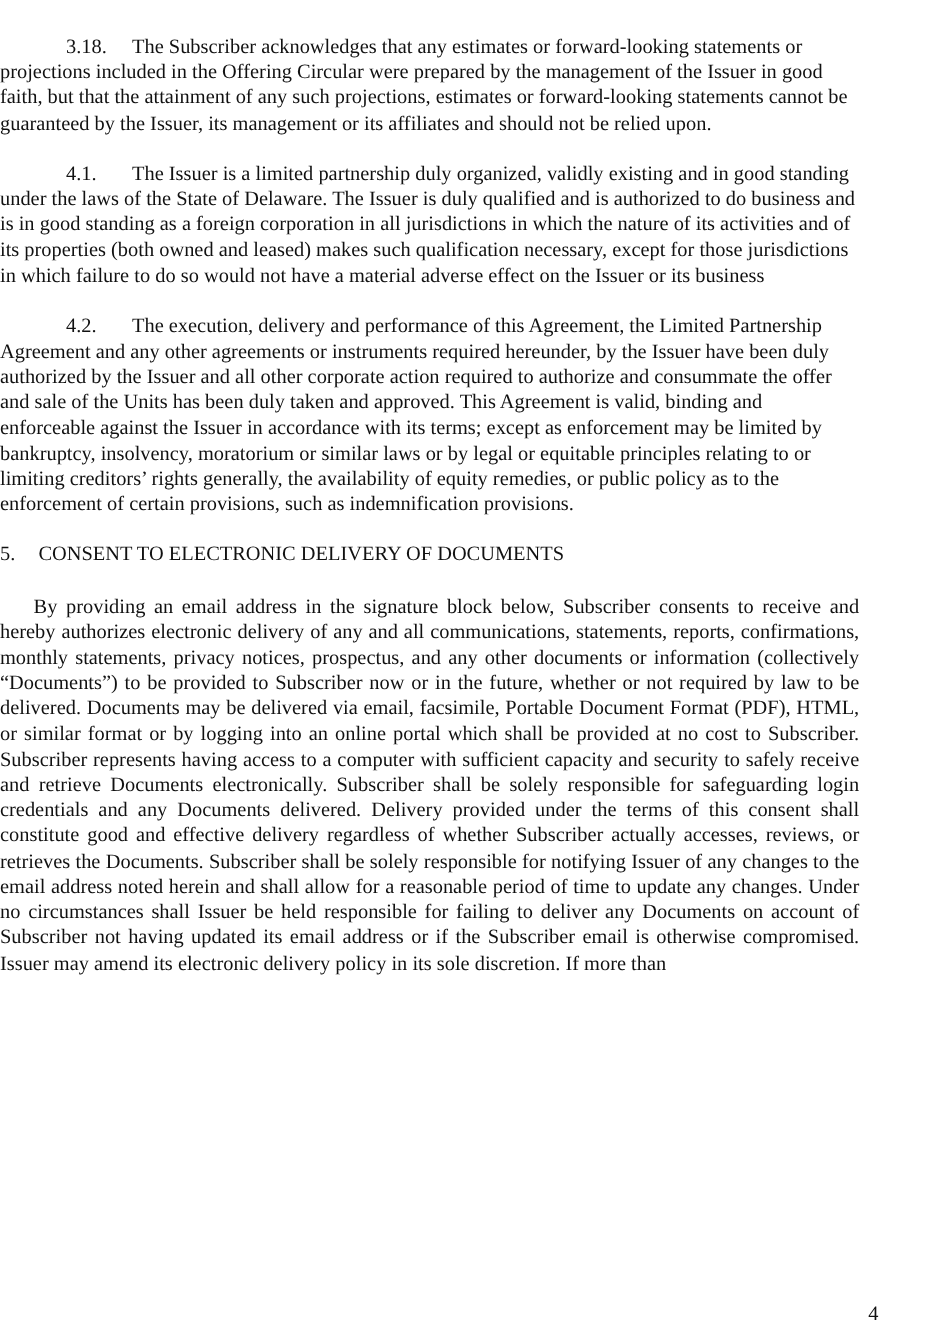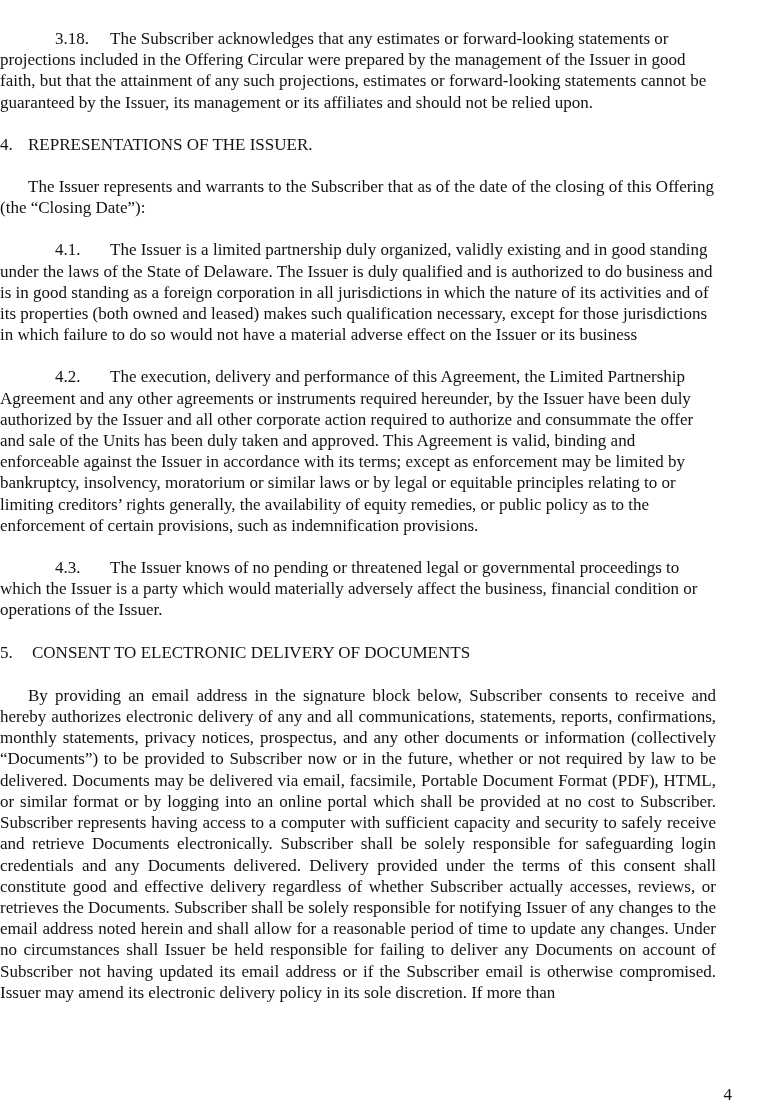--- a/index.html
+++ b/index.html
@@ -23,29 +23,26 @@
   .justify { text-align: justify; }
   .pagenum { position: absolute; right: 50px; top: 1084px; font-size: 17px; }
 </style>
 </head>
 <body>
 
 <div class="page">
 
   <p class="para sub"><span class="num">3.18.</span><span>The Subscriber acknowledges that any estimates or forward-looking statements or projections included in the Offering Circular were prepared by the management of the Issuer in good faith, but that the attainment of any such projections, estimates or forward-looking statements cannot be guaranteed by the Issuer, its management or its affiliates and should not be relied upon.</span></p>
 
-  <p class="heading"><span class="hnum">4.</span><span>REPRESENTATIONS OF THE ISSUER.</span></p>
 
-  <p class="para lead">The Issuer represents and warrants to the Subscriber that as of the date of the closing of this Offering (the “Closing Date”):</p>
 
   <p class="para sub"><span class="num">4.1.</span><span>The Issuer is a limited partnership duly organized, validly existing and in good standing under the laws of the State of Delaware. The Issuer is duly qualified and is authorized to do business and is in good standing as a foreign corporation in all jurisdictions in which the nature of its activities and of its properties (both owned and leased) makes such qualification necessary, except for those jurisdictions in which failure to do so would not have a material adverse effect on the Issuer or its business</span></p>
 
   <p class="para sub"><span class="num">4.2.</span><span>The execution, delivery and performance of this Agreement, the Limited Partnership Agreement and any other agreements or instruments required hereunder, by the Issuer have been duly authorized by the Issuer and all other corporate action required to authorize and consummate the offer and sale of the Units has been duly taken and approved. This Agreement is valid, binding and enforceable against the Issuer in accordance with its terms; except as enforcement may be limited by bankruptcy, insolvency, moratorium or similar laws or by legal or equitable principles relating to or limiting creditors’ rights generally, the availability of equity remedies, or public policy as to the enforcement of certain provisions, such as indemnification provisions.</span></p>
 
-  <p class="para sub"><span class="num">4.3.</span><span>The Issuer knows of no pending or threatened legal or governmental proceedings to which the Issuer is a party which would materially adversely affect the business, financial condition or operations of the Issuer.</span></p>
 
   <p class="heading2"><span class="hnum">5.</span><span>CONSENT TO ELECTRONIC DELIVERY OF DOCUMENTS</span></p>
 
   <p class="lead justify">By providing an email address in the signature block below, Subscriber consents to receive and hereby authorizes electronic delivery of any and all communications, statements, reports, confirmations, monthly statements, privacy notices, prospectus, and any other documents or information (collectively “Documents”) to be provided to Subscriber now or in the future, whether or not required by law to be delivered.  Documents may be delivered via email, facsimile, Portable Document Format (PDF), HTML, or similar format or by logging into an online portal which shall be provided at no cost to Subscriber.  Subscriber represents having access to a computer with sufficient capacity and security to safely receive and retrieve Documents electronically. Subscriber shall be solely responsible for safeguarding login credentials and any Documents delivered. Delivery provided under the terms of this consent shall constitute good and effective delivery regardless of whether Subscriber actually accesses, reviews, or retrieves the Documents. Subscriber shall be solely responsible for notifying Issuer of any changes to the email address noted herein and shall allow for a reasonable period of time to update any changes.  Under no circumstances shall Issuer be held responsible for failing to deliver any Documents on account of Subscriber not having updated its email address or if the Subscriber email is otherwise compromised. Issuer may amend its electronic delivery policy in its sole discretion. If more than</p>
 
 </div>
 
 <div class="pagenum">4</div>
 
 </body></html>

